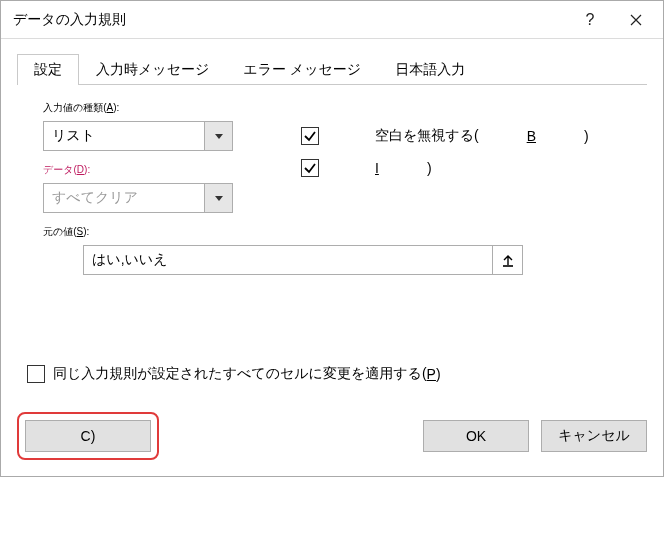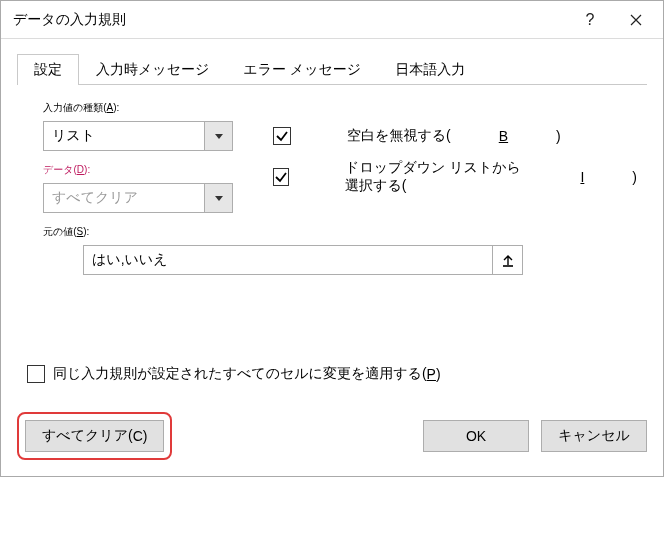--- a/index.html
+++ b/index.html
@@ -249,21 +249,20 @@
             <span>空白を無視する(</span>
               <span class="ul">B</span>
               <span>)</span>
           </div>
           <div class="chk" style="margin-top:14px">
             <div class="chk-box">
               <svg viewBox="0 0 14 14">
                   <path d="M2 7 L6 11 L12 3" stroke="#000" stroke-width="1.8" fill="none"></path>
                 </svg>
             </div>
-            <span>ドロップダウン リストから選択する(</span>
               <span class="ul">I</span>
               <span>)</span>
           </div>
         </div>
       </div>
 
       <div class="label">
         <span>元の値(</span><span class="ul">S</span><span>):</span>
       </div>
       <div class="source-input-row" style="width:480px">
@@ -283,21 +282,20 @@
       <span>同じ入力規則が設定されたすべてのセルに変更を適用する(</span>
         <span class="ul">P</span>
         <span>)</span>
     </div>
 
   </div>
 
   <div class="button-row">
     <div class="clear-highlight">
       <div class="btn" style="min-width:126px">
-        <span>すべてクリア(</span>
           <span class="ul">C</span>
           <span>)</span>
       </div>
     </div>
     <div class="spacer"></div>
     <div class="btn">OK</div>
     <div class="btn">キャンセル</div>
   </div>
 
 </div>

